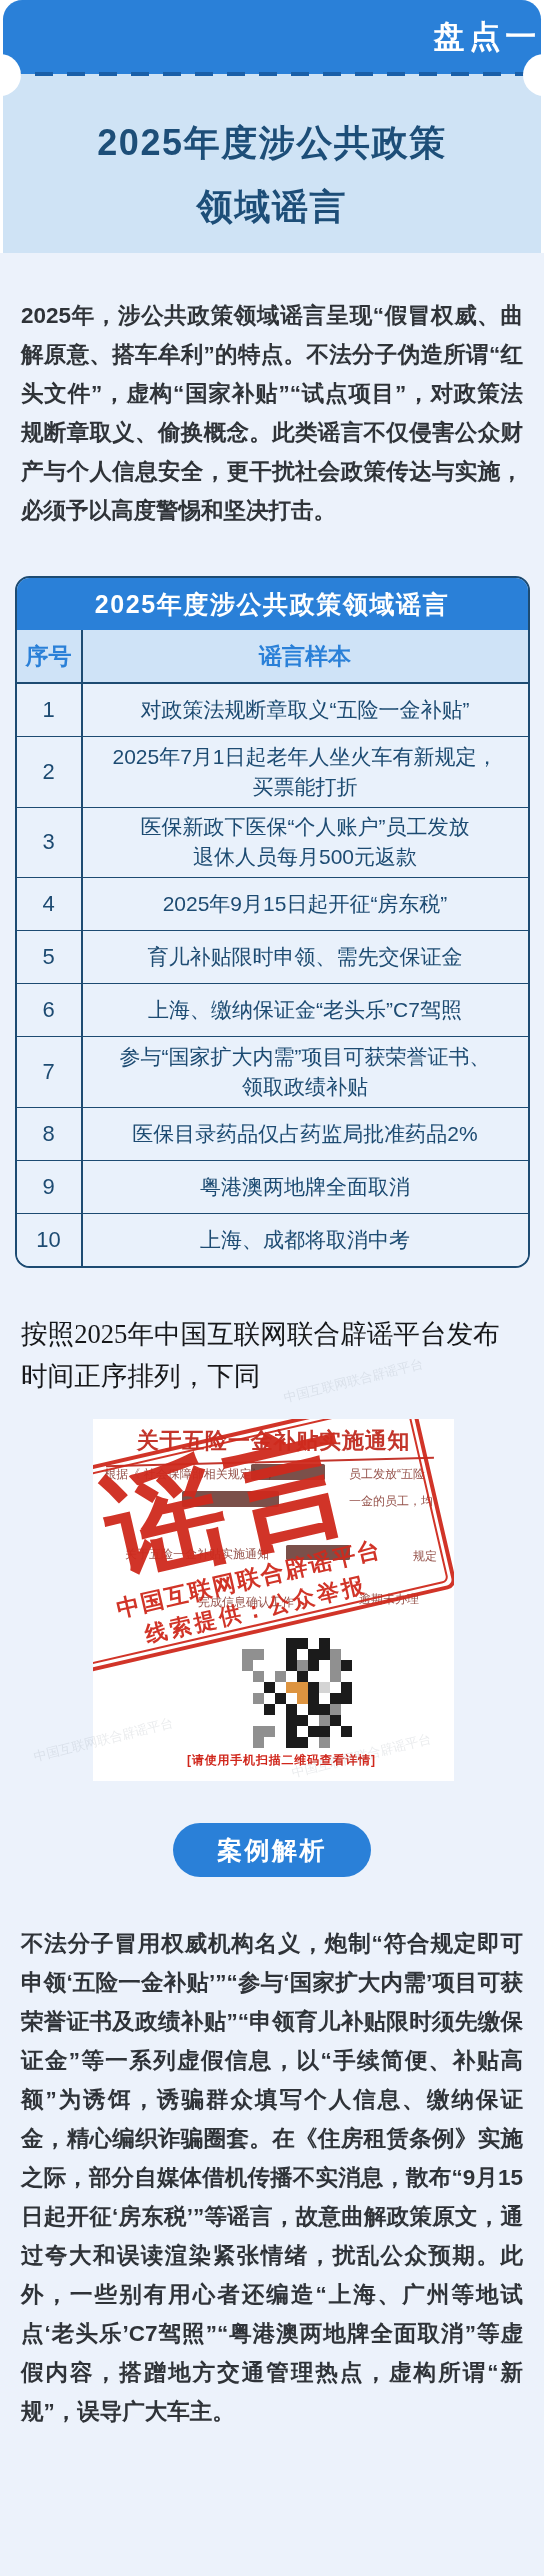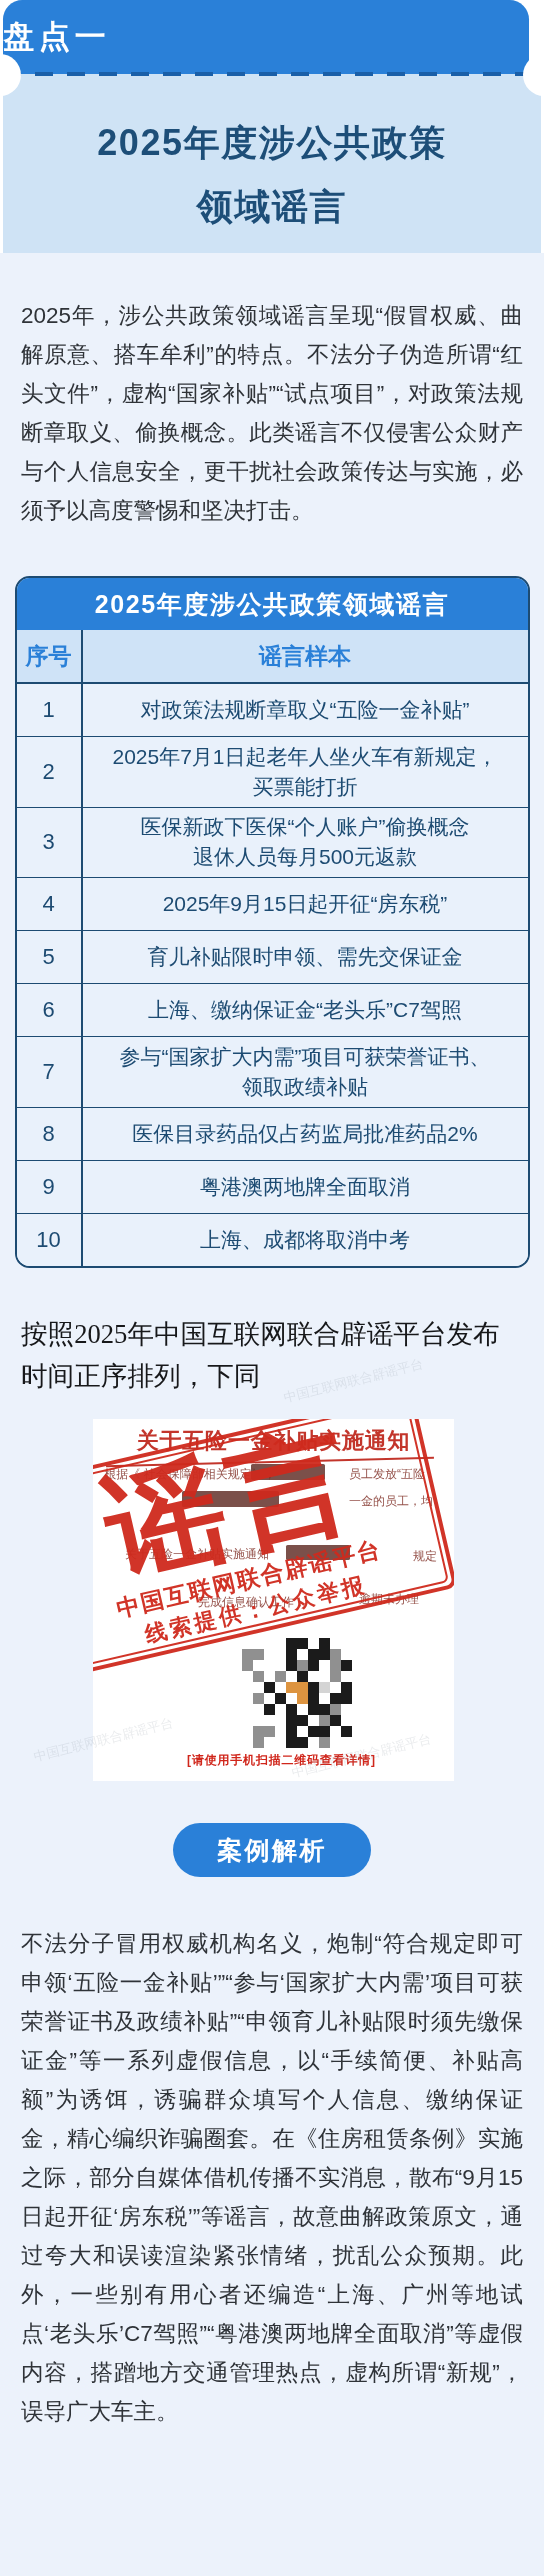--- a/index.html
+++ b/index.html
@@ -1,36 +1,36 @@
 <!DOCTYPE html>
 <html style="font-size:13px"><head>
 <meta charset="utf-8">
 <style>
   * { margin:0; padding:0; box-sizing:border-box; }
   html,body { background:#ffffff; }
   .page { position:relative; width:544px; height:2576px; margin:0 auto; background:#ffffff;
           font-family:"Liberation Sans","DejaVu Sans",sans-serif; overflow:hidden; }
 
   
-  .top-banner { position:absolute; left:3.2px; right:15px; top:0; height:74px; background:#2a80d8;
-                border-radius:19.3px 19.3px 0 0; display:flex; align-items:center; justify-content:flex-start; }
+  .top-banner { position:absolute; left:3.2px; right:3px; top:0; height:74px; background:#2a80d8;
+                border-radius:19.3px 19.3px 0 0; display:flex; align-items:center; justify-content:flex-end; }
   .top-banner .label { color:#fff; font-size:31px; font-weight:bold; letter-spacing:4.8px; }
   .dash-line { position:absolute; left:3.2px; right:3.2px; top:72px; height:4px;
                background:repeating-linear-gradient(90deg,#1a5fa8 0 17.7px,transparent 17.7px 32px); z-index:3; }
   .notch { position:absolute; width:42px; height:42px; background:#ffffff; border-radius:50%; top:54px; z-index:4; }
   .notch.left { left:-21px; } .notch.right { right:-21px; }
 
   
   .hero-panel { position:absolute; left:3.2px; right:3.2px; top:74px; height:179px; background:#cfe3f5; }
   .hero-title { margin-top:37px; text-align:center; color:#1d4e78; font-size:36px; font-weight:bold;
                 line-height:64px; letter-spacing:1.6px; }
 
   
   .main { position:absolute; left:0; right:0; top:253px; bottom:0; background:#ecf2fb; overflow:hidden; }
-  .para { margin:4px 21px; font-size:22.5px; line-height:39px; color:#2f3338; text-align:justify; font-weight:400; }
+  .para { margin:4px 21px; font-size:22.5px; line-height:39px; color:#2f3338; text-align:justify; font-weight:700; }
   .intro { margin-top:43px; }
 
   
   .rumor-table { width:515px; margin:46px auto 0; border:2.4px solid #1d4b72; border-radius:14.5px;
                  overflow:hidden; background:#e9f1fb; }
   .rt-title { height:52px; background:#2a80d8; color:#ffffff; font-size:25px; font-weight:bold;
               display:flex; align-items:center; justify-content:center; letter-spacing:1.6px; }
   .rt-head { display:flex; background:#cfe3f7; border-bottom:2.4px solid #1d4b72; }
   .rt-head .hcell { display:flex; align-items:center; justify-content:center; height:52px;
                     color:#2a80d8; font-size:23px; font-weight:bold; }
@@ -115,21 +115,21 @@
             <div class="tcell tnum">1</div>
             <div class="tcell ttext">对政策法规断章取义“五险一金补贴”</div>
           </div>
           <div class="trow">
             <div class="tcell tnum">2</div>
             <div class="tcell ttext">2025年7月1日起老年人坐火车有新规定，
 买票能打折</div>
           </div>
           <div class="trow">
             <div class="tcell tnum">3</div>
-            <div class="tcell ttext">医保新政下医保“个人账户”偷换概念
+            <div class="tcell ttext">医保新政下医保“个人账户”员工发放
 退休人员每月500元返款</div>
           </div>
           <div class="trow">
             <div class="tcell tnum">4</div>
             <div class="tcell ttext">2025年9月15日起开征“房东税”</div>
           </div>
           <div class="trow">
             <div class="tcell tnum">5</div>
             <div class="tcell ttext">育儿补贴限时申领、需先交保证金</div>
           </div>

